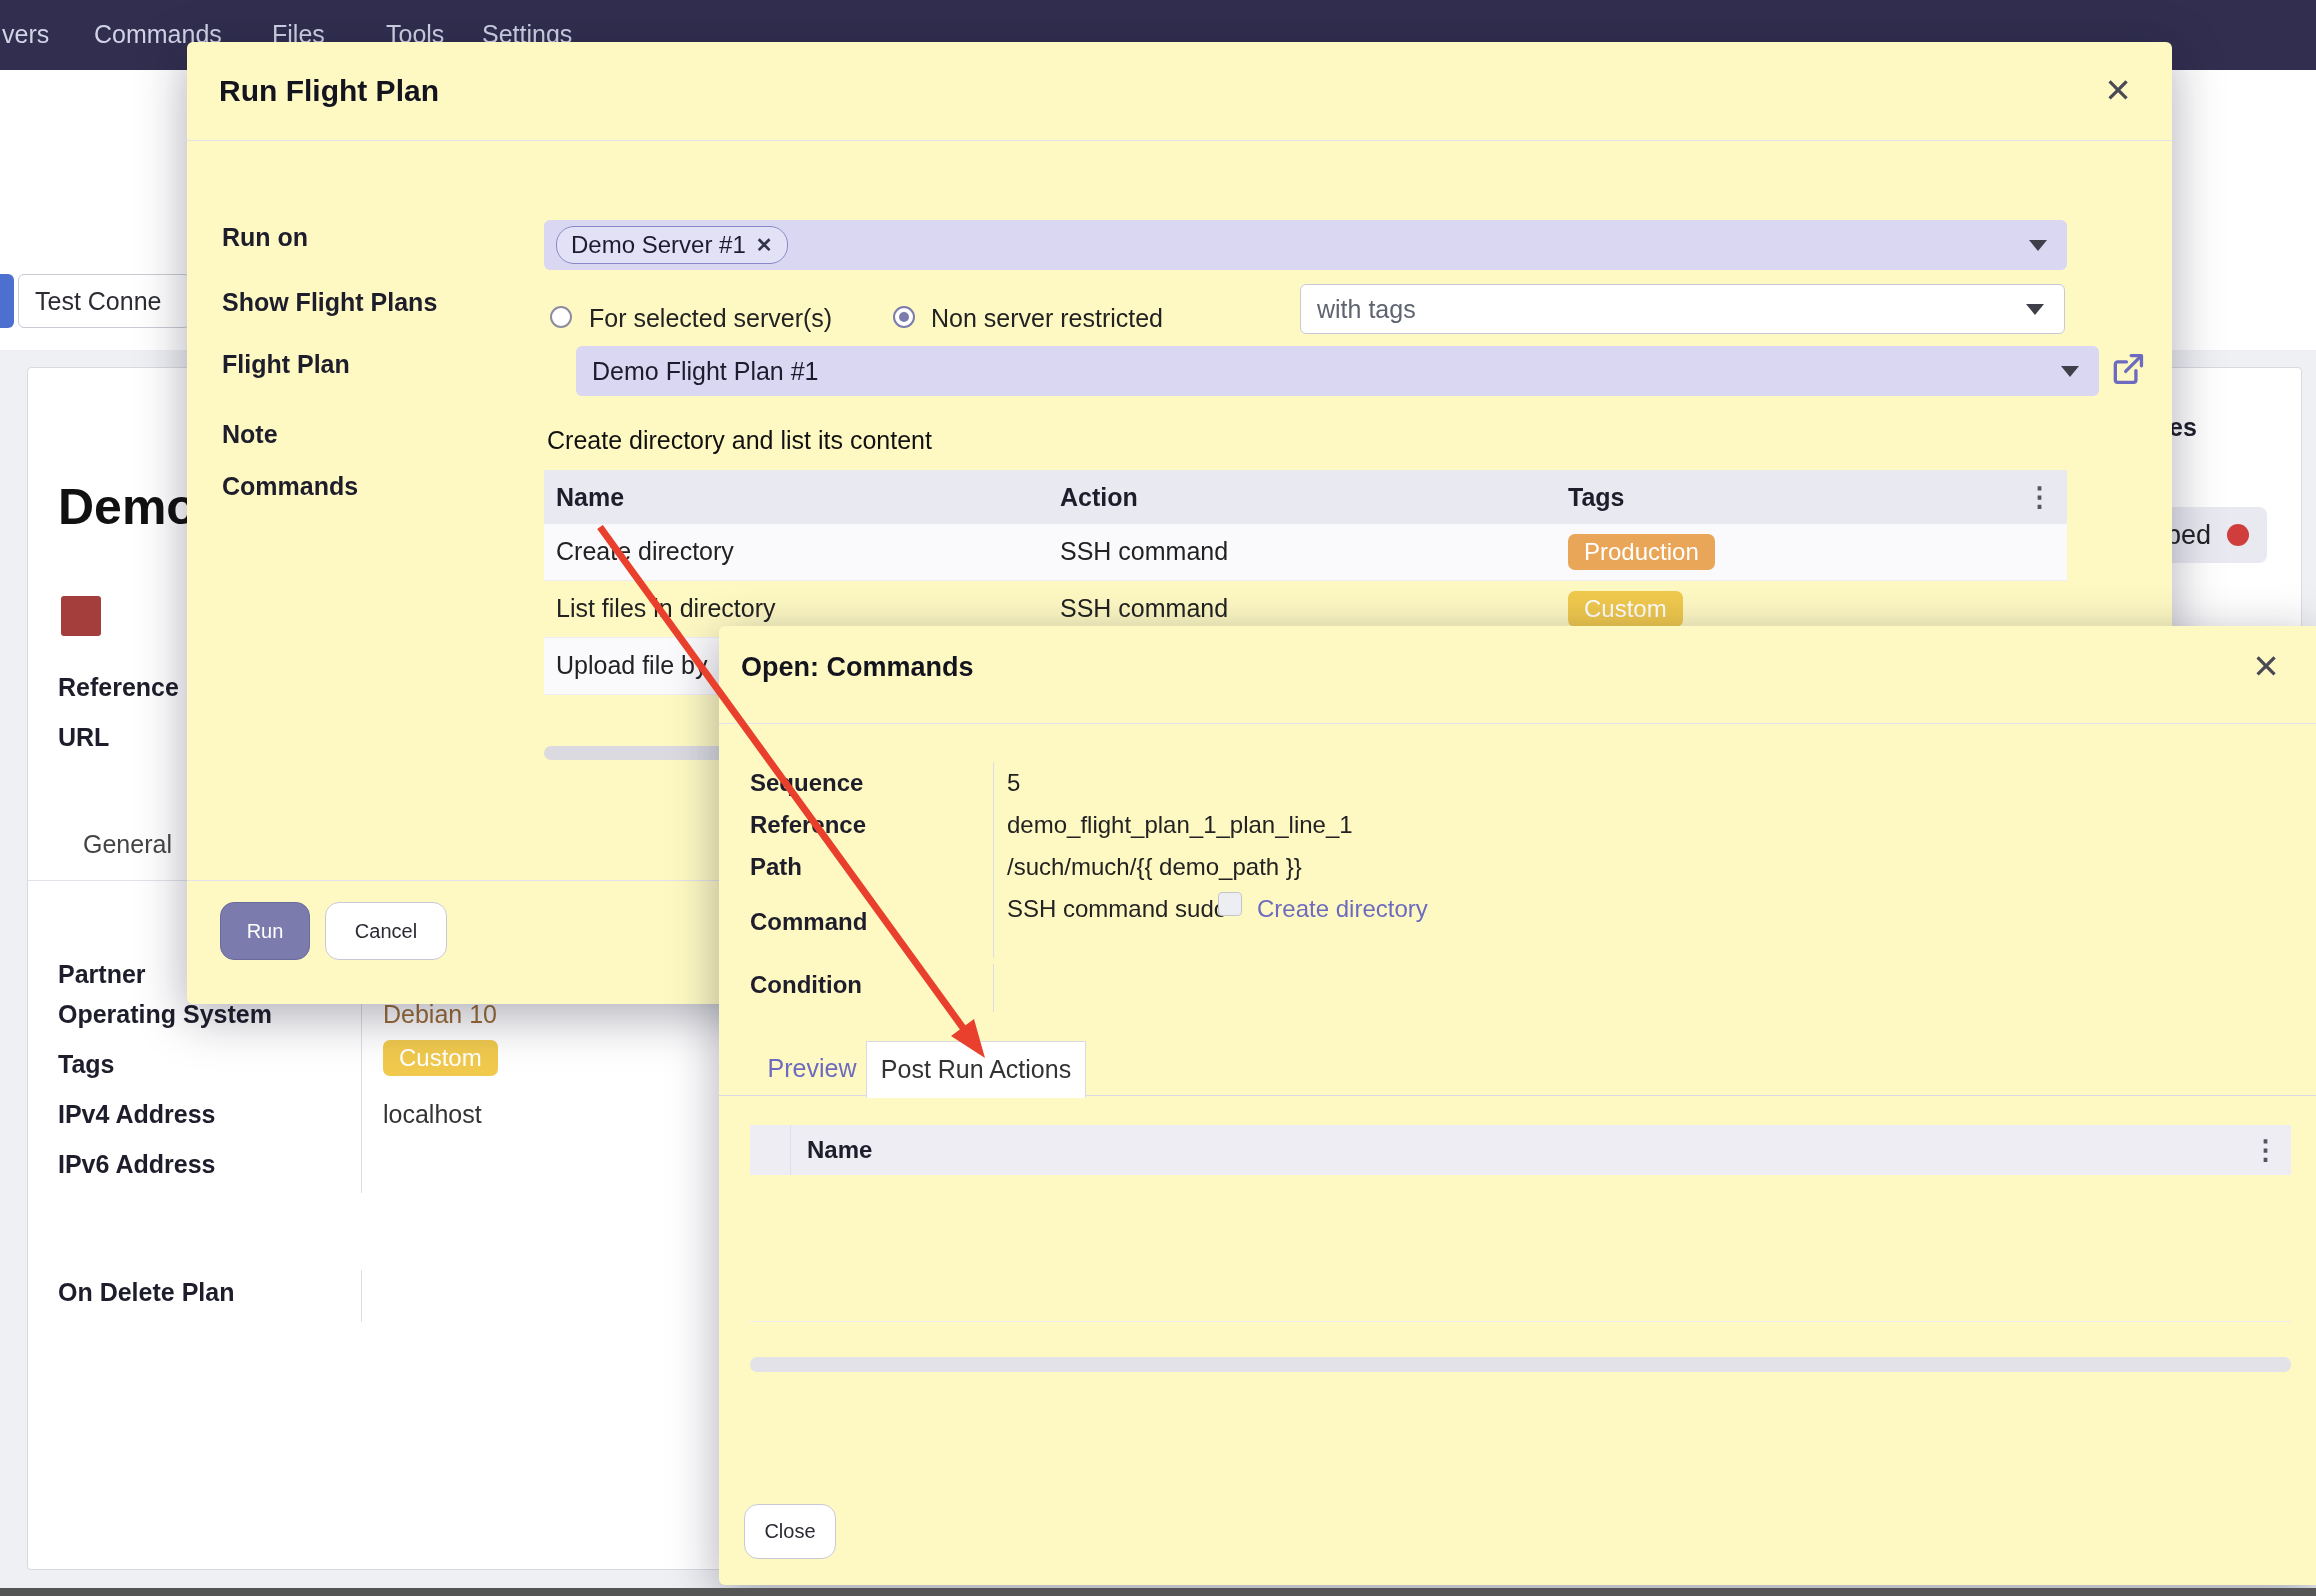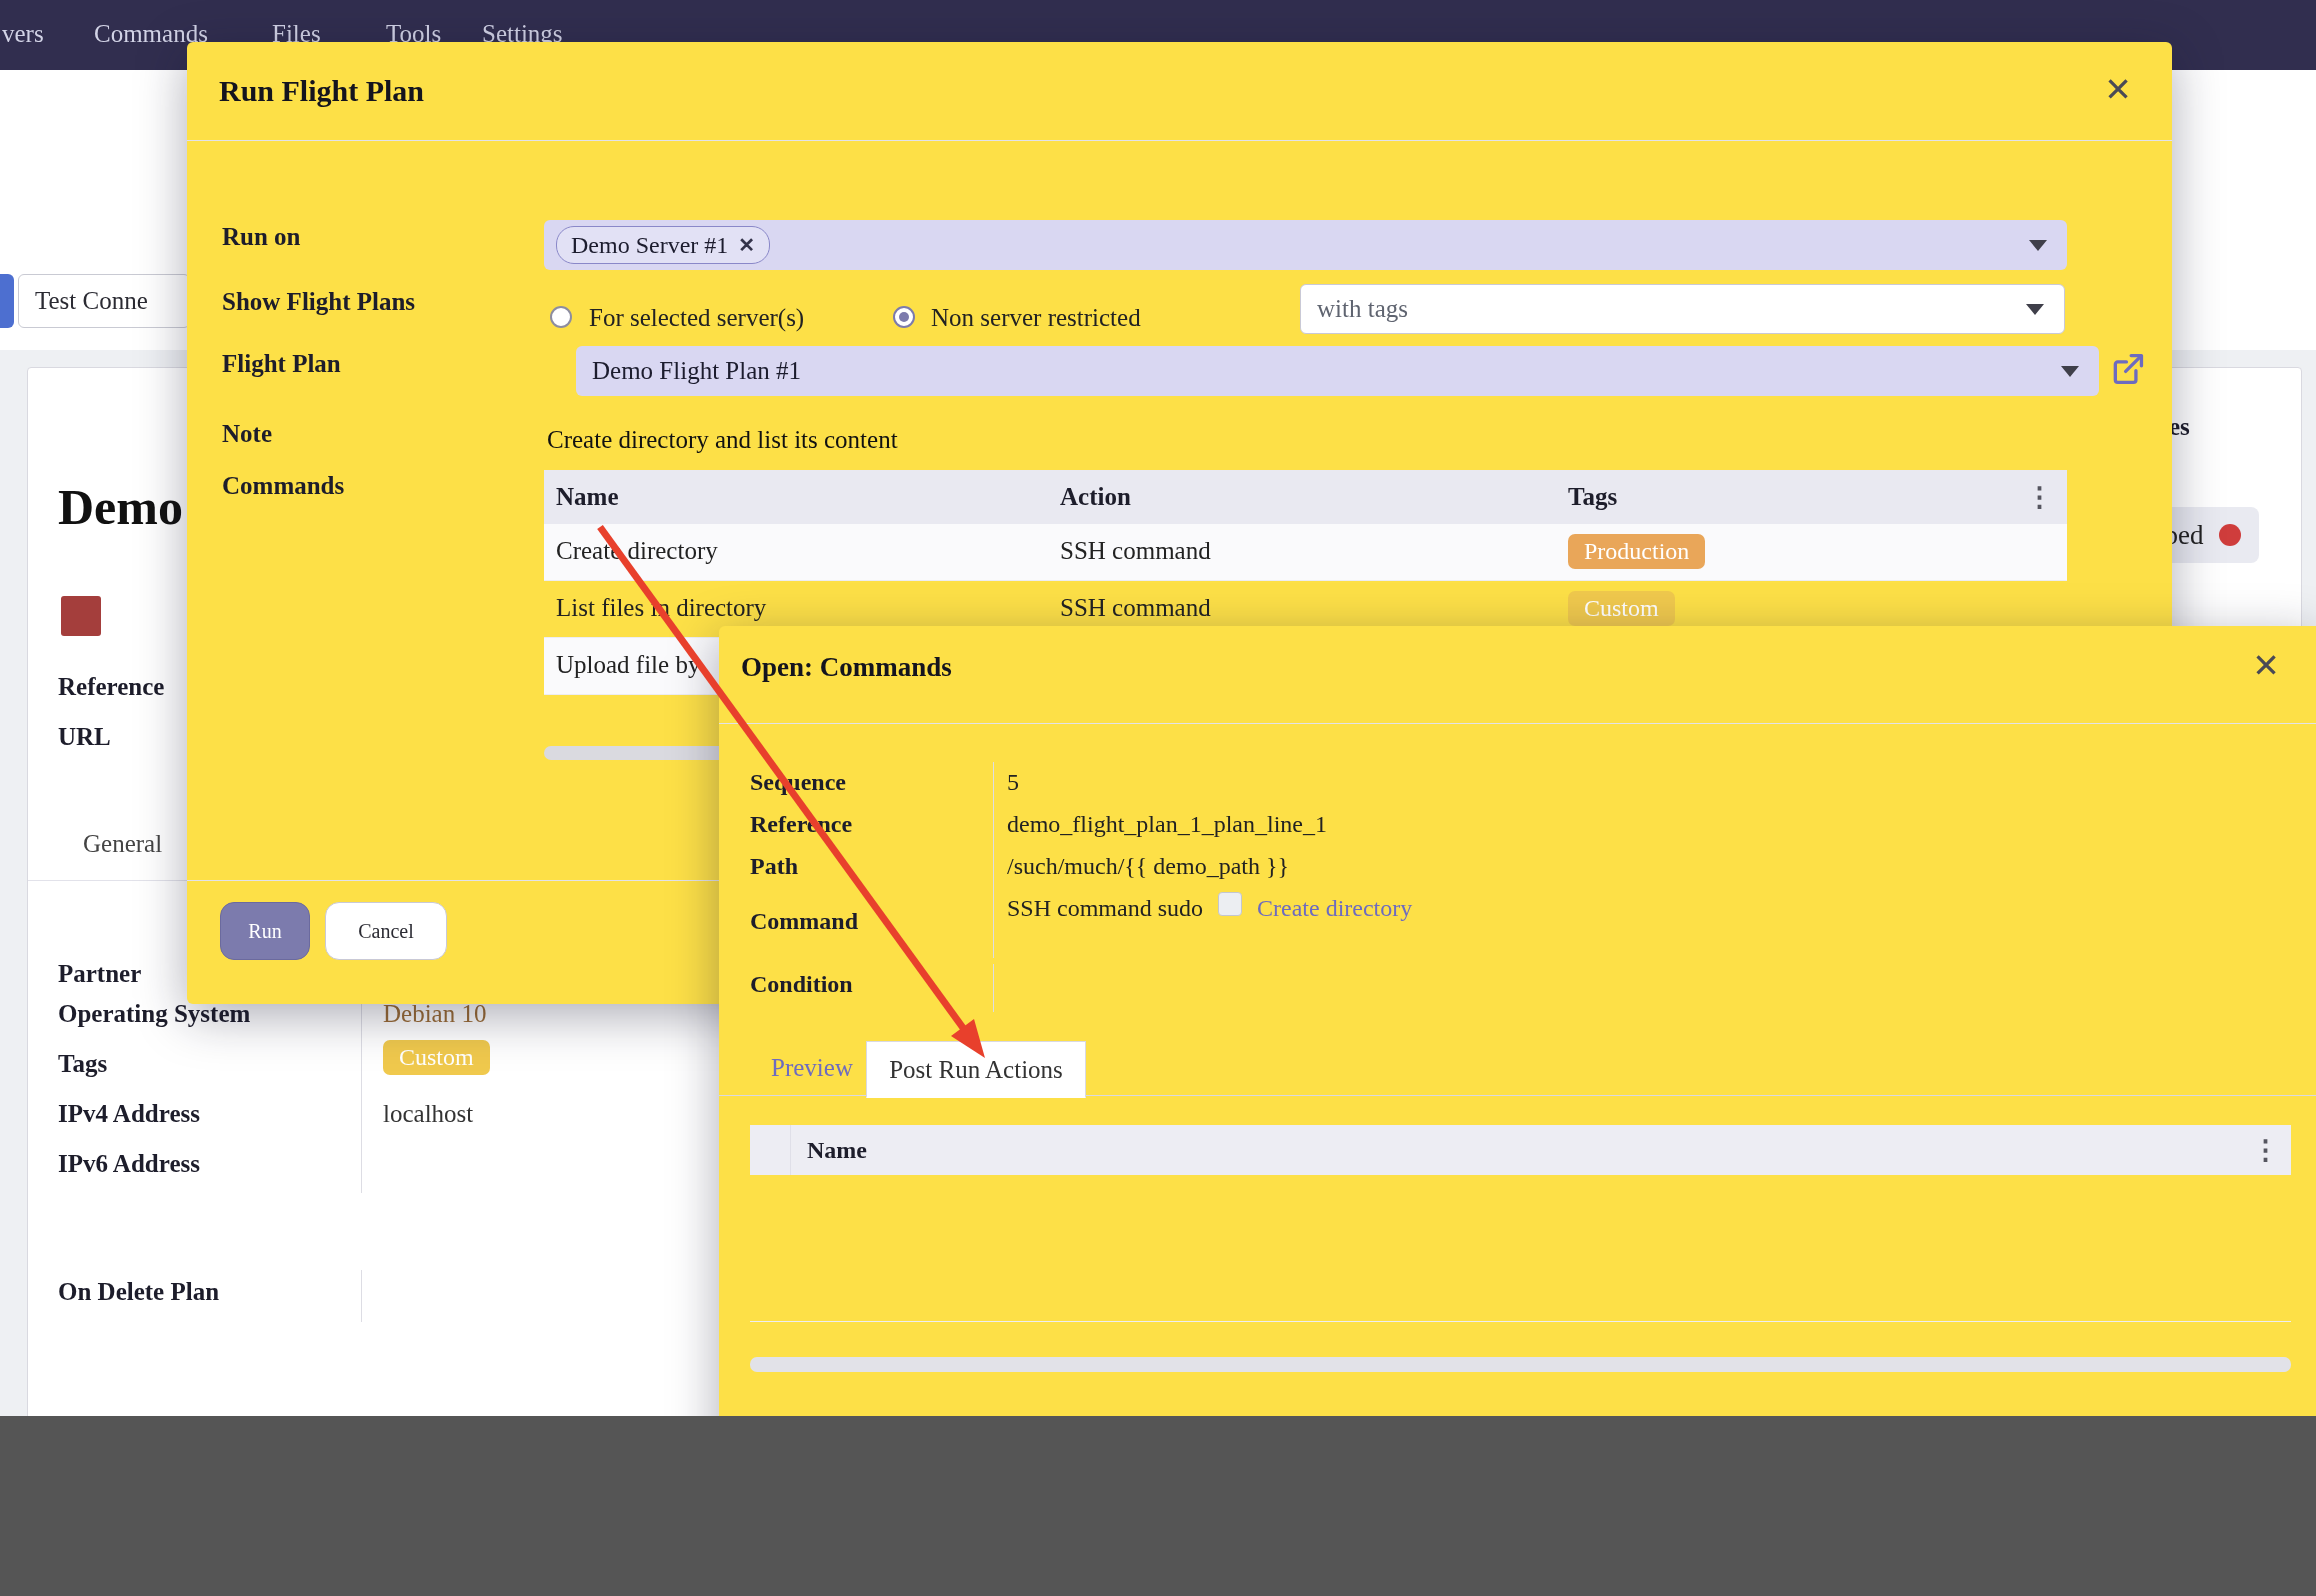--- a/index.html
+++ b/index.html
@@ -1,17 +1,17 @@
 <!DOCTYPE html>
 <html><head>
 <meta charset="utf-8">
 <style>
   html,body{margin:0;padding:0;background:#555;}
-  .stage{position:relative;width:2316px;height:1416px;overflow:hidden;background:#eef0f3;
-         font-family:Liberation Serif, serif;color:#222;}
+  .stage{position:relative;width:2316px;height:1588px;overflow:hidden;background:#eef0f3;
+         font-family:Liberation Sans, sans-serif;color:#222;}
   
   .topnav{position:absolute;left:0;top:0;width:2316px;height:70px;background:#312e4f;}
   .navitem{position:absolute;top:20px;font-size:25px;color:#d2d3e6;white-space:nowrap;cursor:pointer;}
   
   .band-top{position:absolute;left:0;top:70px;width:2316px;height:280px;background:#ffffff;}
   .btn-sliver{position:absolute;left:0;top:274px;width:14px;height:54px;background:#4d6fd0;border-radius:0 6px 6px 0;}
   .btn-plain{position:absolute;background:#fff;border:1px solid #c9cad3;border-radius:6px;
              font-size:25px;color:#2b2b33;display:flex;align-items:center;justify-content:center;
              white-space:nowrap;overflow:hidden;cursor:pointer;box-sizing:border-box;}
   .card{position:absolute;left:27px;top:367px;width:2275px;height:1203px;background:#fff;
@@ -22,21 +22,21 @@
   .vline{position:absolute;width:1px;background:#ddddE4;}
   .hline{position:absolute;height:1px;background:#e2e2ea;}
   .swatch{position:absolute;width:40px;height:40px;border-radius:3px;cursor:pointer;}
   .badge{display:inline-block;color:#fff;border-radius:7px;padding:4px 16px;font-size:24px;white-space:nowrap;}
   .badge:empty{display:none;}
   .notes{position:absolute;font-size:25px;color:#333;text-align:center;line-height:40px;}
   .statuspill{position:absolute;background:#e9eaf1;border-radius:8px;display:flex;align-items:center;
               padding:0 18px;font-size:27px;color:#222;cursor:pointer;}
   .dot{width:22px;height:22px;border-radius:50%;margin-left:16px;}
   
-  .modal{position:absolute;background:#fde047;border-radius:6px;box-shadow:0 12px 50px rgba(20,20,45,.35);box-sizing:border-box;}
+  .modal{position:absolute;background:#fef9c3;border-radius:6px;box-shadow:0 12px 50px rgba(20,20,45,.35);box-sizing:border-box;}
   .mtitle{position:absolute;font-weight:bold;color:#14141e;white-space:nowrap;}
   .xclose{position:absolute;font-size:33px;color:#4a4a55;cursor:pointer;line-height:1;}
   .select{position:absolute;border-radius:6px;display:flex;align-items:center;
           font-size:25px;color:#1c1c2e;box-sizing:border-box;cursor:pointer;}
   .select.lav{background:#d9d7f2;}
   .select.white{background:#fff;border:1px solid #c9c9d6;color:#5f6470;}
   .caret{position:absolute;right:20px;top:50%;margin-top:-5px;width:0;height:0;
          border-left:9px solid transparent;border-right:9px solid transparent;border-top:11px solid #3f3f4a;}
   .chip{display:inline-flex;align-items:center;margin-left:12px;height:36px;border:1.5px solid #8a88c9;
         border-radius:18px;padding:0 14px;font-size:24px;color:#1c1c2e;background:rgba(255,255,255,.25);cursor:pointer;}

